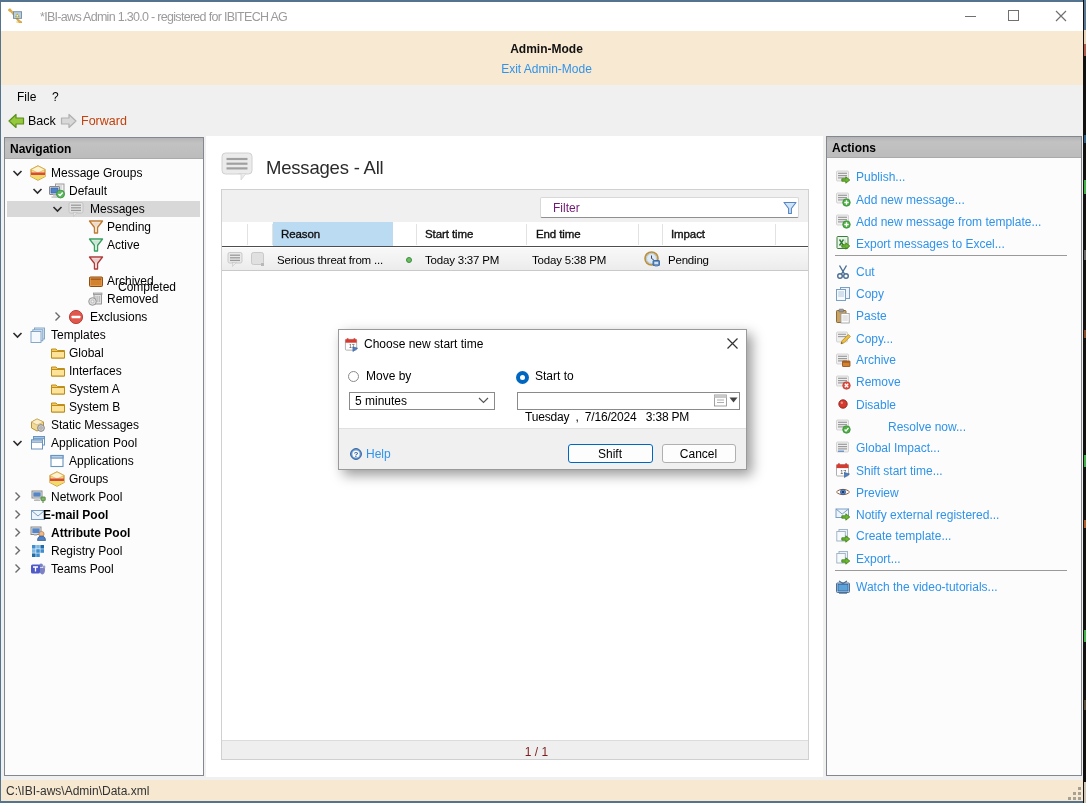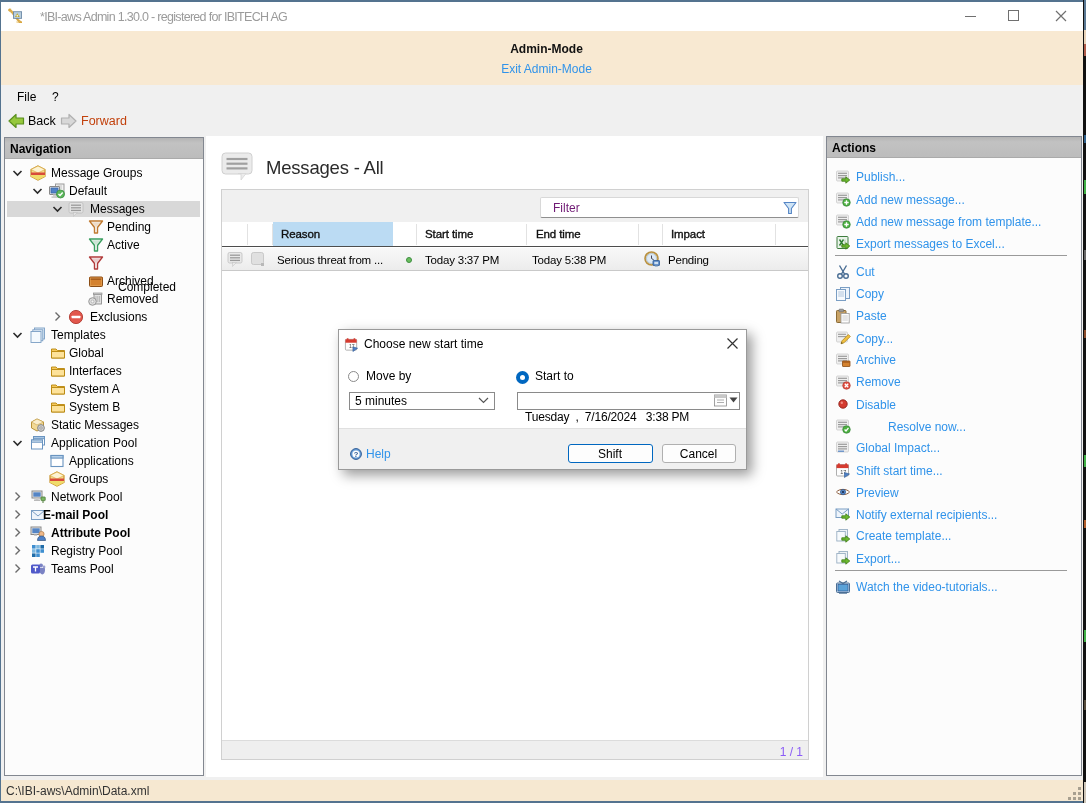--- a/index.html
+++ b/index.html
@@ -431,21 +431,21 @@
 <circle cx="7.5" cy="7.5" r="5" fill="#dce9f6" stroke="#9ab4cc" stroke-width="0.6"></circle>
 <path d="M7.5 4.5 L7.5 7.5 L9.7 8.8" stroke="#445" stroke-width="1" fill="none"></path>
 <rect x="9" y="9.5" width="6.5" height="5" rx="0.6" fill="#5585c5" stroke="#2d5a94" stroke-width="0.8"></rect>
 <rect x="10.3" y="10.8" width="3.9" height="2.4" fill="#cfe0f0"></rect>
 <rect x="10.8" y="14.5" width="3" height="1.2" fill="#8aa8c8"></rect>
 </g>
     </svg>
   </div>
 <span class="lbl" style="left:668px;top:254px;font-size:11.5px;letter-spacing:-0.2px;">Pending</span>
 <div class="" style="left:222px;top:740px;width:585.5px;height:19px;background:#efefef;border-top:1px solid #dcdcdc;"></div>
-<span class="lbl" style="left:222px;top:745px;width:581px;text-align:right;color:#8b5cf6;padding-left:48px;">1 / 1</span>
+<span class="lbl" style="left:222px;top:745px;width:581px;text-align:center;color:#7f1d1d;padding-left:48px;">1 / 1</span>
 <div class="" style="left:826px;top:136px;width:256px;height:640px;background:#fcfcfc;border:1px solid #828790;"></div>
 <div class="" style="left:827px;top:137px;width:254px;height:21px;background:linear-gradient(180deg,#b4b4b4,#c2c2c2 25%,#bcbcbc);border-bottom:1px solid #aaa;"></div>
 <span class="lbl" style="left:832px;top:141px;font-weight:bold;">Actions</span>
 <div class="" style="left:835px;top:168.7px;width:16px;height:16px;">
     <svg width="16" height="16" viewBox="0 0 16 16" style="">
       <g transform="scale(1.0)">
 <rect x="1.5" y="2" width="12" height="10" rx="1" fill="#efefef" stroke="#c6c6c6" stroke-width="0.7"></rect>
 <line x1="3" y1="4.3" x2="12" y2="4.3" stroke="#9a9a9a" stroke-width="1.2"></line>
 <line x1="3" y1="6.6" x2="12" y2="6.6" stroke="#9a9a9a" stroke-width="1.2"></line>
 <line x1="3" y1="8.9" x2="12" y2="8.9" stroke="#9a9a9a" stroke-width="1.2"></line>
@@ -623,21 +623,21 @@
 <span class="lbl link" style="left:856px;top:485.5px;">Preview</span>
 <div class="" style="left:835px;top:506.1px;width:16px;height:16px;">
     <svg width="16" height="16" viewBox="0 0 16 16" style="">
       <g transform="scale(1.0)">
 <rect x="1" y="3" width="12.5" height="8.5" fill="#eef4fb" stroke="#7a9ec4" stroke-width="1"></rect>
 <path d="M1 3 L7.2 8 L13.5 3" fill="none" stroke="#7a9ec4" stroke-width="1"></path>
 <polygon points="8,11 12,11 12,9 16,12.2 12,15.4 12,13.4 8,13.4" fill="#6ab82e" stroke="#3e7c14" stroke-width="0.8" transform="translate(-1.2,-1.2)"></polygon>
 </g>
     </svg>
   </div>
-<span class="lbl link" style="left:856px;top:507.6px;">Notify external recipients...</span>
+<span class="lbl link" style="left:856px;top:507.6px;">Notify external registered...</span>
 <div class="" style="left:835px;top:527.8px;width:16px;height:16px;">
     <svg width="16" height="16" viewBox="0 0 16 16" style="">
       <g transform="scale(1.0)">
 <rect x="4" y="1.5" width="8.5" height="9.5" fill="#eef2f6" stroke="#9ab0c4" stroke-width="0.9"></rect>
 <rect x="1.8" y="3.5" width="8.5" height="9.5" fill="#f7fafc" stroke="#9ab0c4" stroke-width="0.9"></rect>
 <polygon points="8,11 12,11 12,9 16,12.2 12,15.4 12,13.4 8,13.4" fill="#6ab82e" stroke="#3e7c14" stroke-width="0.8" transform="translate(-1.2,-1.2)"></polygon>
 </g>
     </svg>
   </div>
 <span class="lbl link" style="left:856px;top:529.3px;">Create template...</span>

